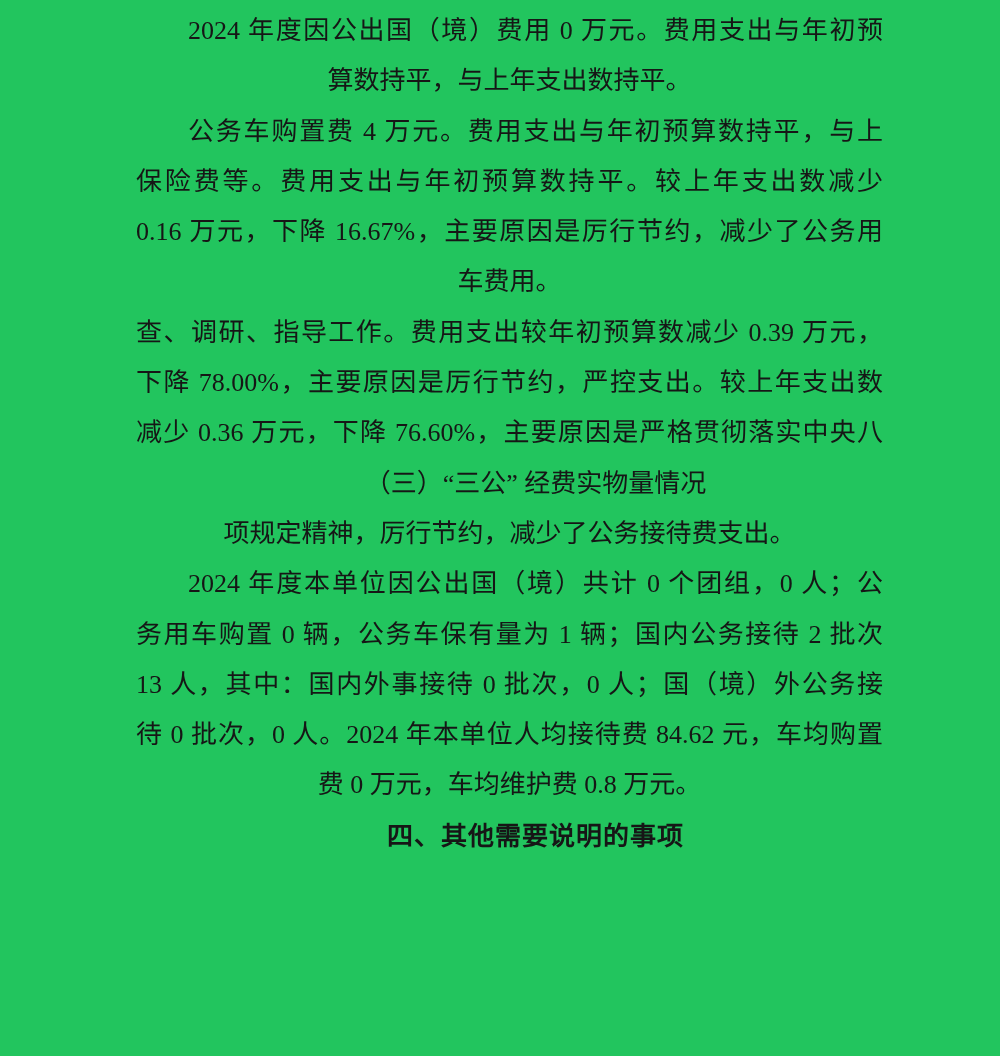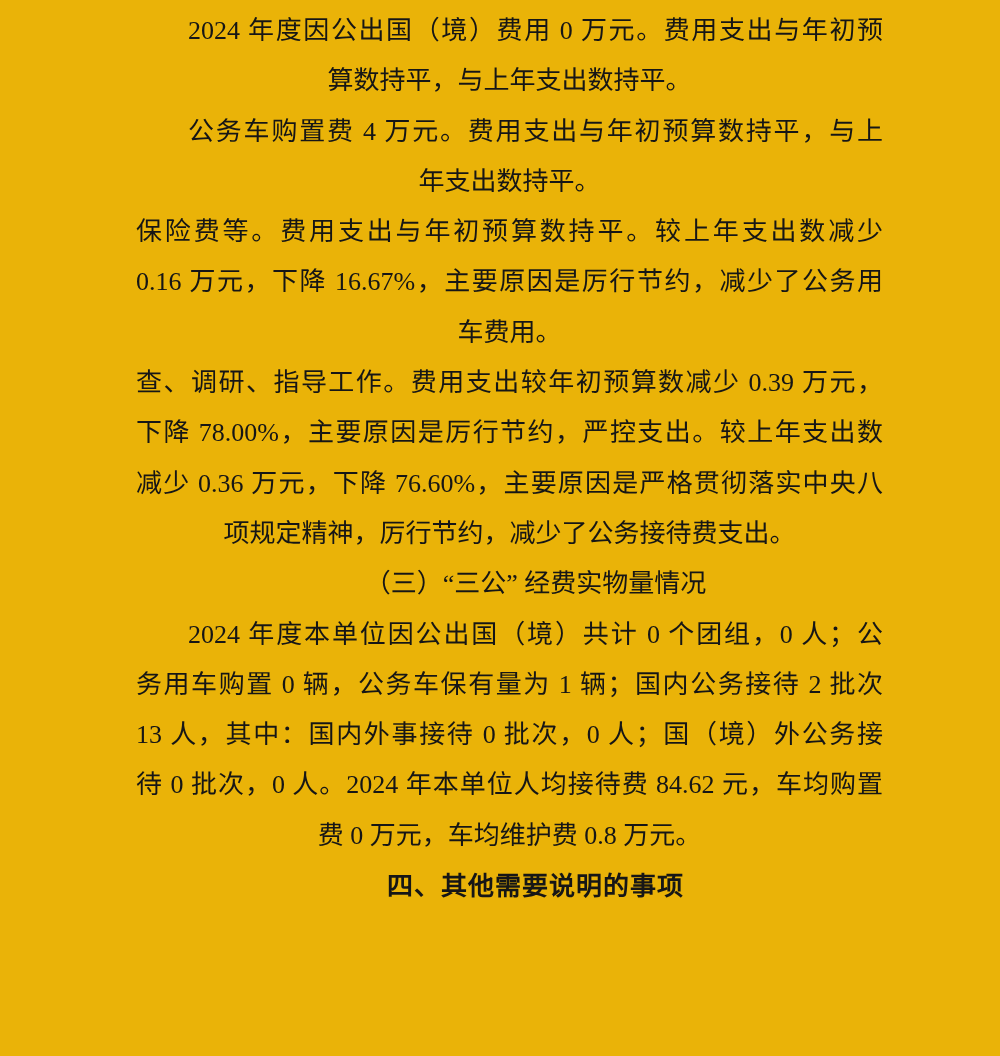--- a/index.html
+++ b/index.html
@@ -12,21 +12,21 @@
     background: #ffffff;
     font-family: "Liberation Serif", "DejaVu Serif", serif;
     overflow: hidden;
   }
   .page {
     position: absolute;
     top: 0;
     left: 0;
     width: 1000px;
     height: 1056px;
-    background: #eab308;
+    background: #22c55e;
     overflow: hidden;
   }
   .text-column {
     position: absolute;
     left: 136px;
     top: 6px;
     width: 747px;
   }
   .line {
     font-size: 26px;
@@ -52,29 +52,28 @@
   }
 </style>
 </head>
 <body>
 
 <div class="page">
   <div class="text-column">
       <div class="line indent justify">2024 年度因公出国（境）费用 0 万元。费用支出与年初预</div>
       <div class="line">算数持平，与上年支出数持平。</div>
       <div class="line indent justify">公务车购置费 4 万元。费用支出与年初预算数持平，与上</div>
-      <div class="line">年支出数持平。</div>
       <div class="line justify">保险费等。费用支出与年初预算数持平。较上年支出数减少</div>
       <div class="line justify">0.16 万元，下降 16.67%，主要原因是厉行节约，减少了公务用</div>
       <div class="line">车费用。</div>
       <div class="line justify">查、调研、指导工作。费用支出较年初预算数减少 0.39 万元，</div>
       <div class="line justify">下降 78.00%，主要原因是厉行节约，严控支出。较上年支出数</div>
       <div class="line justify">减少 0.36 万元，下降 76.60%，主要原因是严格贯彻落实中央八</div>
+      <div class="line indent subheading">（三）“三公” 经费实物量情况</div>
       <div class="line">项规定精神，厉行节约，减少了公务接待费支出。</div>
-      <div class="line indent subheading">（三）“三公” 经费实物量情况</div>
       <div class="line indent justify">2024 年度本单位因公出国（境）共计 0 个团组，0 人；公</div>
       <div class="line justify">务用车购置 0 辆，公务车保有量为 1 辆；国内公务接待 2 批次</div>
       <div class="line justify">13 人，其中：国内外事接待 0 批次，0 人；国（境）外公务接</div>
       <div class="line justify">待 0 批次，0 人。2024 年本单位人均接待费 84.62 元，车均购置</div>
       <div class="line">费 0 万元，车均维护费 0.8 万元。</div>
       <div class="line indent heading">四、其他需要说明的事项</div>
     </div>
 </div>
 
 </body></html>

